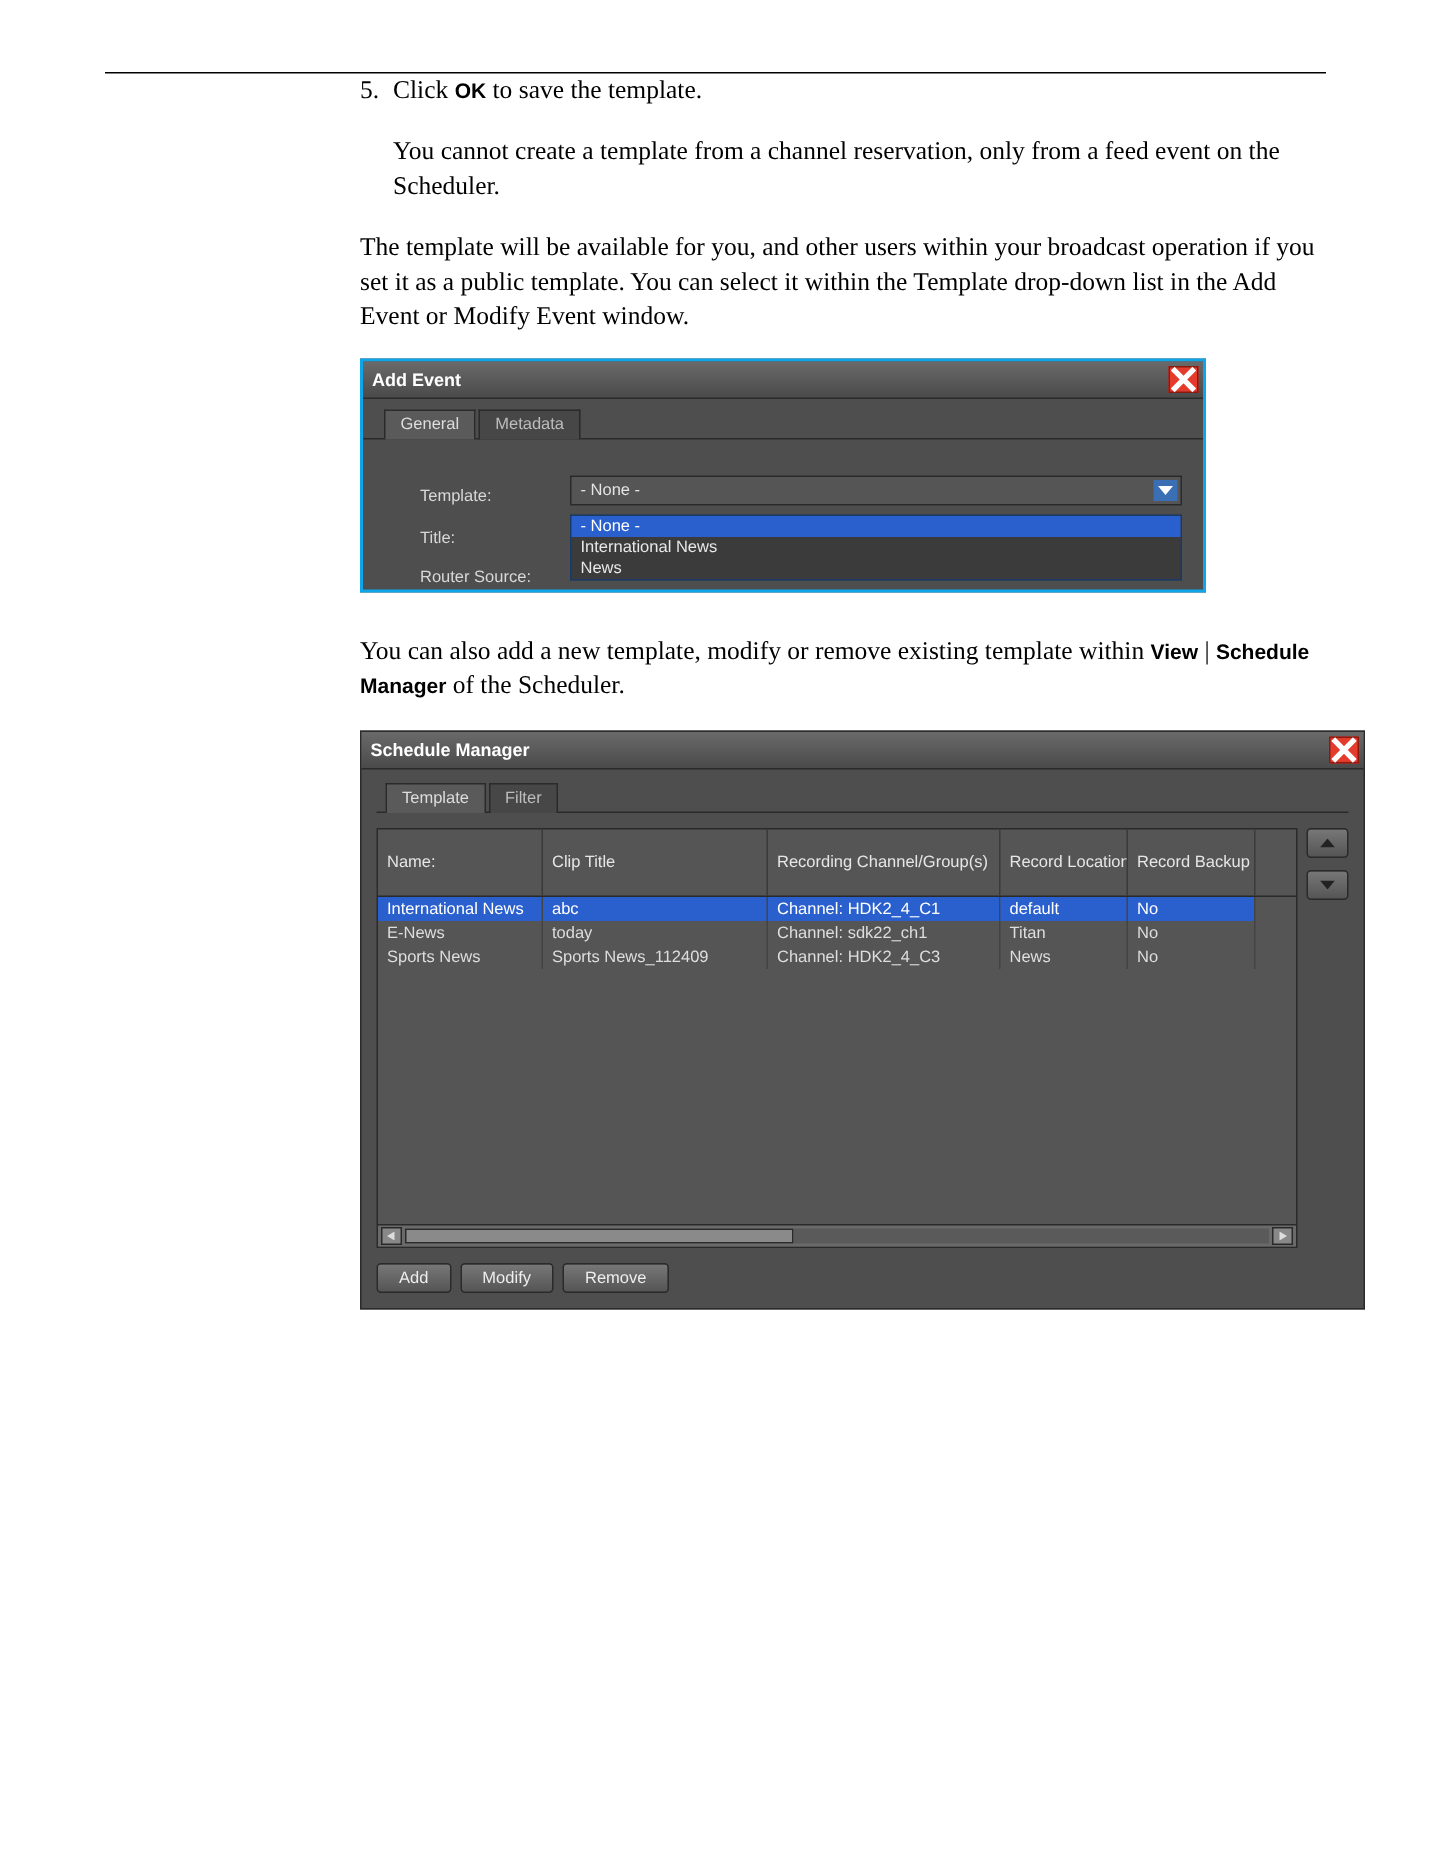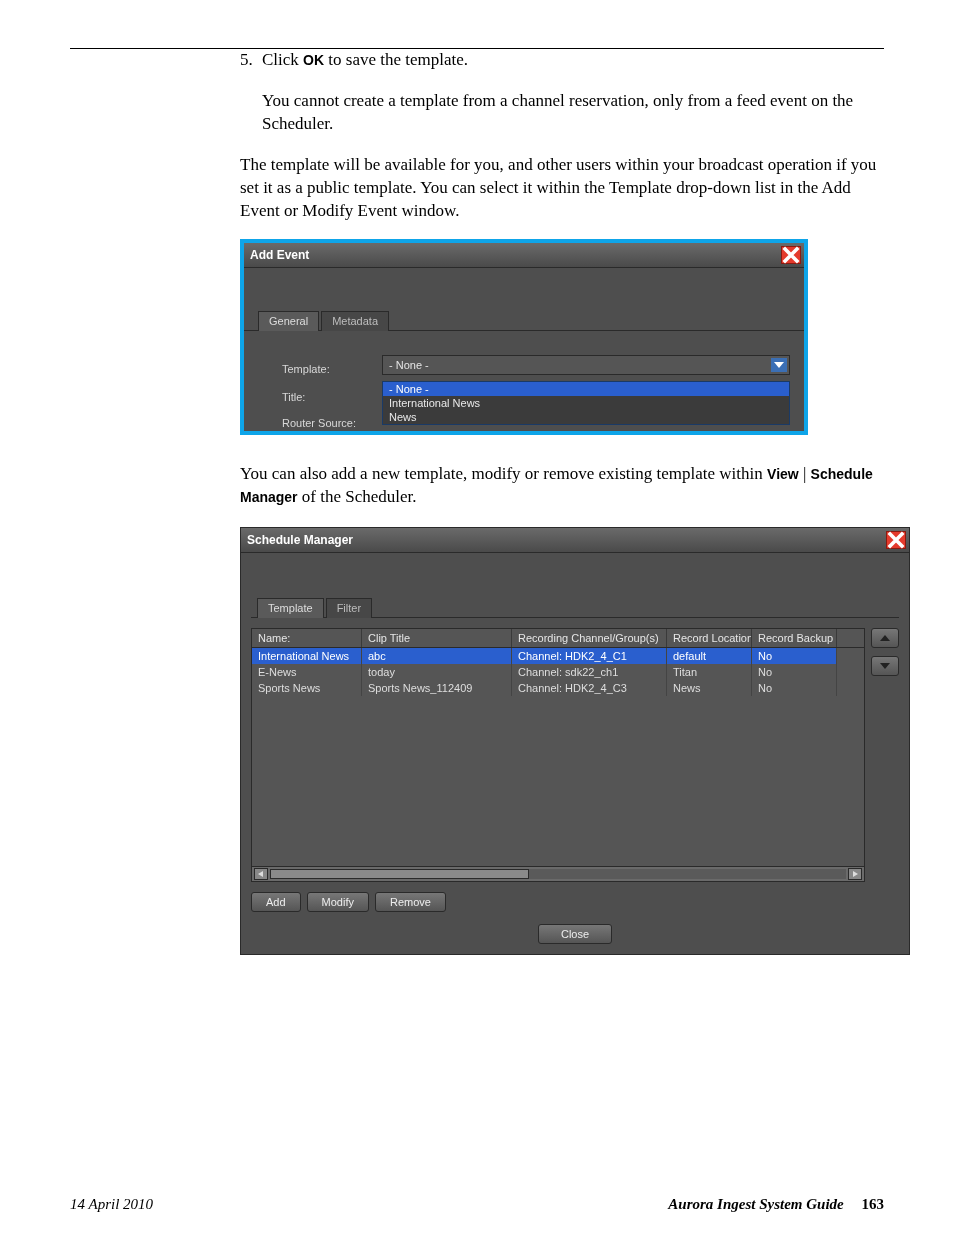--- a/index.html
+++ b/index.html
@@ -46,21 +46,21 @@
     margin-bottom: 18px;
   }
   .para { margin-bottom: 16px; }
   .bold-sans { font-family: Arial, Helvetica, sans-serif; font-weight: bold; font-size: 14px; }
 
   
   .shot1 {
     margin-left: 170px;
     width: 560px;
     background: #4e4e4e;
-    border: 4px solid #0ea5e9;
+    border: 2px solid #0ea5e9;
     font-family: Tahoma, Arial, sans-serif;
     font-size: 11px;
     color: #e4e4e4;
     margin-bottom: 28px;
   }
   .titlebar {
     display: flex;
     align-items: center;
     justify-content: space-between;
     background: linear-gradient(#6a6a6a, #4a4a4a);
@@ -84,21 +84,20 @@
     border-bottom: 1px solid #2a2a2a;
   }
   .tab {
     padding: 3px 10px 4px 10px;
     border: 1px solid #2a2a2a;
     border-bottom: none;
     background: #5a5a5a;
     color: #ddd;
     position: relative;
     top: 1px;
-    margin-top: 36px;
   }
   .tab.inactive { background: #474747; color: #bdbdbd; }
   .form-area {
     padding: 24px 14px 6px 38px;
   }
   .form-row {
     display: flex;
     align-items: flex-end;
     margin-bottom: 6px;
   }
@@ -172,21 +171,21 @@
     background: #555;
   }
   .grid-head, .grid-row {
     display: grid;
     grid-template-columns: 110px 150px 155px 85px 85px;
   }
   .grid-head {
     border-bottom: 1px solid #2a2a2a;
   }
   .gh {
-    padding: 3px 6px;
+    padding: 16px 6px;
     color: #e6e6e6;
     border-right: 1px solid #3a3a3a;
     white-space: nowrap;
     overflow: hidden;
   }
   .gc {
     padding: 2px 6px;
     color: #dedede;
     border-right: 1px solid #444;
     white-space: nowrap;
@@ -388,26 +387,16 @@
                 <path d="M0 6 L5 0 L10 6 Z" fill="#222"></path>
               </svg>
           </div>
           <div class="arrow-btn">
             <svg width="10" height="6" viewBox="0 0 10 6">
                 <path d="M0 0 L5 6 L10 0 Z" fill="#222"></path>
               </svg>
           </div>
         </div>
       </div>
-      <div class="close-row">
-        <div class="ui-btn" style="padding:3px 22px;">Close</div>
-      </div>
     </div>
   </div>
 
-  <div class="footer">
-    <span class="date">14 April 2010</span>
-    <span>
-      <span class="guide">Aurora Ingest System Guide</span>
-      <span class="pnum">163</span>
-    </span>
-  </div>
 </div>
 
 </body></html>

